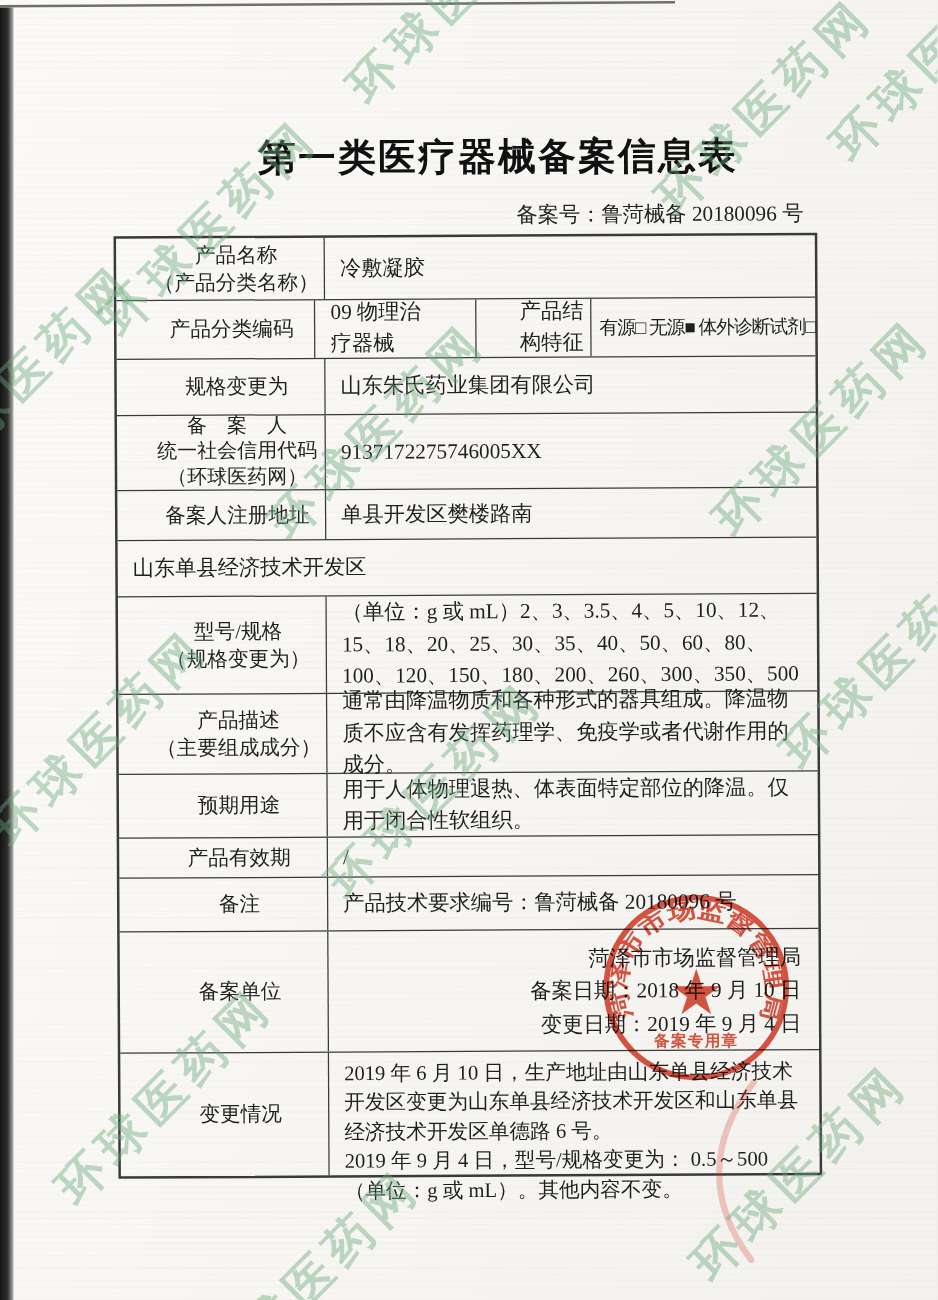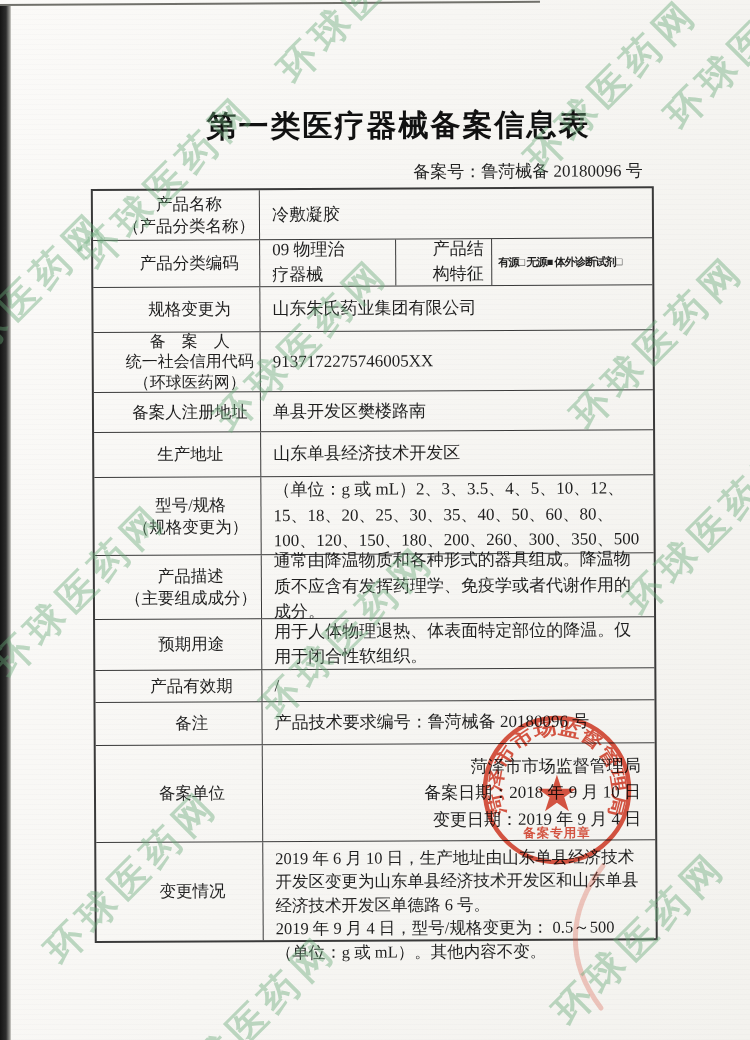--- a/index.html
+++ b/index.html
@@ -46,21 +46,21 @@
     margin-left:26px;
   }
   .val{
     flex:1;display:flex;align-items:center;
     padding:3px 10px 3px 12px;font-size:17px;line-height:1.5;white-space:pre-line;
   }
   .c-code{width:136px;border-right:1px solid #3a3a3a;display:flex;align-items:center;padding-left:12px;font-size:17px;line-height:1.45;}
   .c-code span{display:block;width:86px;}
   .c-flab{width:96px;border-right:1px solid #3a3a3a;display:flex;align-items:center;justify-content:center;font-size:17px;line-height:1.45;}
   .c-flab span{display:block;width:54px;text-align:left;}
-  .c-fval{flex:1;display:flex;align-items:center;padding-left:6px;font-size:11px;letter-spacing:-0.8px;white-space:nowrap;font-weight:bold;}
+  .c-fval{flex:1;display:flex;align-items:center;padding-left:6px;font-size:15px;letter-spacing:-0.8px;white-space:nowrap;}
   .val-right{justify-content:flex-end;align-items:flex-end;text-align:right;padding:0 14px 7px 10px;line-height:1.55;}
   .val-tight{line-height:1.42;font-size:16.5px;align-items:flex-start;padding-top:5px;}
   .wm-layer{position:absolute;inset:0;pointer-events:none;z-index:5;}
   .wm{
     position:absolute;transform:translate(-50%,-50%) rotate(-45deg);
     font-family:"DejaVu Sans","Liberation Sans",sans-serif;
     font-size:38px;font-weight:700;letter-spacing:7px;white-space:nowrap;
     opacity:.42;
   }
   .seal{position:absolute;left:457px;top:690px;z-index:6;mix-blend-mode:multiply;opacity:.88;}
@@ -108,21 +108,20 @@
 （环球医药网）</div>
         <div class="cell val">9137172275746005XX</div>
       </div>
 
       <div class="row" style="height:40px">
         <div class="cell lab">备案人注册地址</div>
         <div class="cell val">单县开发区樊楼路南</div>
       </div>
 
       <div class="row" style="height:45px">
-        <div class="cell lab">生产地址</div>
         <div class="cell val">山东单县经济技术开发区</div>
       </div>
 
       <div class="row" style="height:78px">
         <div class="cell lab">型号/规格
 （规格变更为）</div>
         <div class="cell val" style="line-height:1.5">（单位：g 或 mL）2、3、3.5、4、5、10、12、15、18、20、25、30、35、40、50、60、80、100、120、150、180、200、260、300、350、500</div>
       </div>
 
       <div class="row" style="height:64px">

